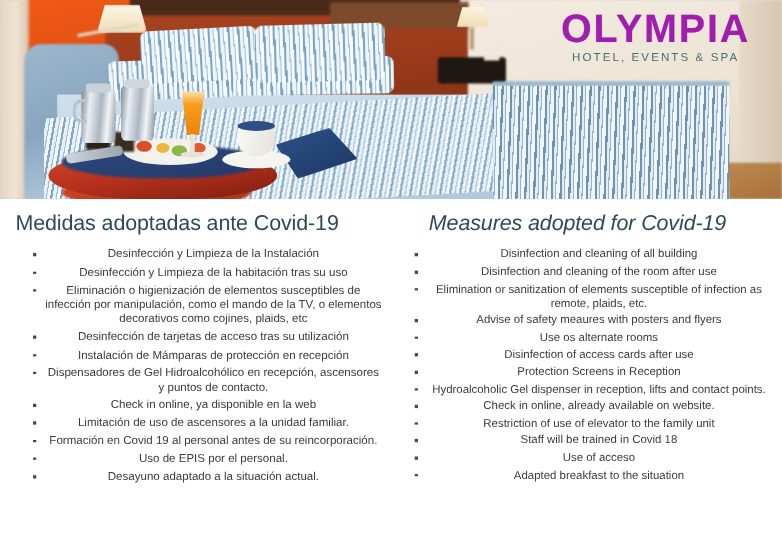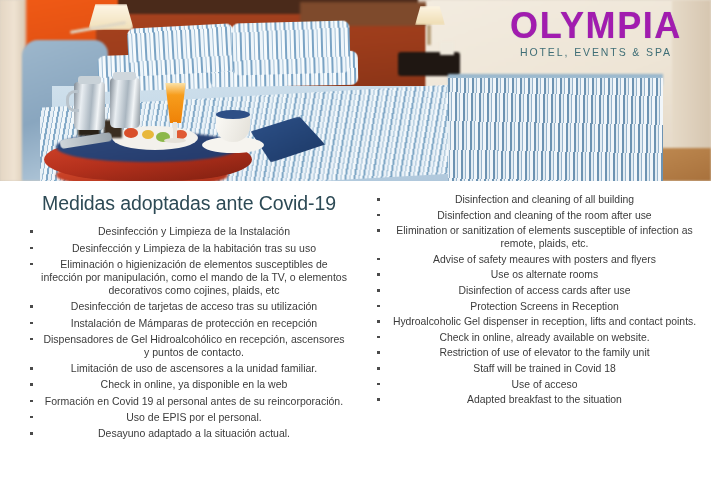--- a/index.html
+++ b/index.html
@@ -462,21 +462,20 @@
   .heading {
     color: #2d4a55;
     line-height: 1.1;
     margin-bottom: 11px;
   }
   .heading-es {
     font-size: 19.5px;
     font-weight: 400;
     letter-spacing: -0.1px;
     padding-left: 4px;
-    margin-left: 28px;
   }
   .heading-en {
     font-size: 19.5px;
     font-weight: 400;
     font-style: italic;
     letter-spacing: -0.1px;
     text-align: center;
     padding-right: 14px;
   }
 
@@ -590,29 +589,30 @@
 
     <div class="col col-es">
       <div class="heading heading-es">Medidas adoptadas ante Covid-19</div>
       <ul class="measures es">
           <li>Desinfección y Limpieza de la Instalación</li>
           <li>Desinfección y Limpieza de la habitación tras su uso</li>
           <li>Eliminación o higienización de elementos susceptibles de infección por manipulación, como el mando de la TV, o elementos decorativos como cojines, plaids, etc</li>
           <li>Desinfección de tarjetas de acceso tras su utilización</li>
           <li>Instalación de Mámparas de protección en recepción</li>
           <li>Dispensadores de Gel Hidroalcohólico en recepción, ascensores y puntos de contacto.</li>
+          <li>Check in online, ya disponible en la web</li>
           <li>Limitación de uso de ascensores a la unidad familiar.</li>
-          <li>Check in online, ya disponible en la web</li>
           <li>Formación en Covid 19 al personal antes de su reincorporación.</li>
           <li>Uso de EPIS por el personal.</li>
           <li>Desayuno adaptado a la situación actual.</li>
         </ul>
     </div>
 
     <div class="col col-en">
+      <div class="heading heading-en">Measures adopted for Covid-19</div>
       <ul class="measures en">
           <li>Disinfection and cleaning of all building</li>
           <li>Disinfection and cleaning of the room after use</li>
           <li>Elimination or sanitization of elements susceptible of infection as remote, plaids, etc.</li>
           <li>Advise of safety meaures with posters and flyers</li>
           <li>Use os alternate rooms</li>
           <li>Disinfection of access cards after use</li>
           <li>Protection Screens in Reception</li>
           <li>Hydroalcoholic Gel dispenser in reception, lifts and contact points.</li>
           <li>Check in online, already available on website.</li>

